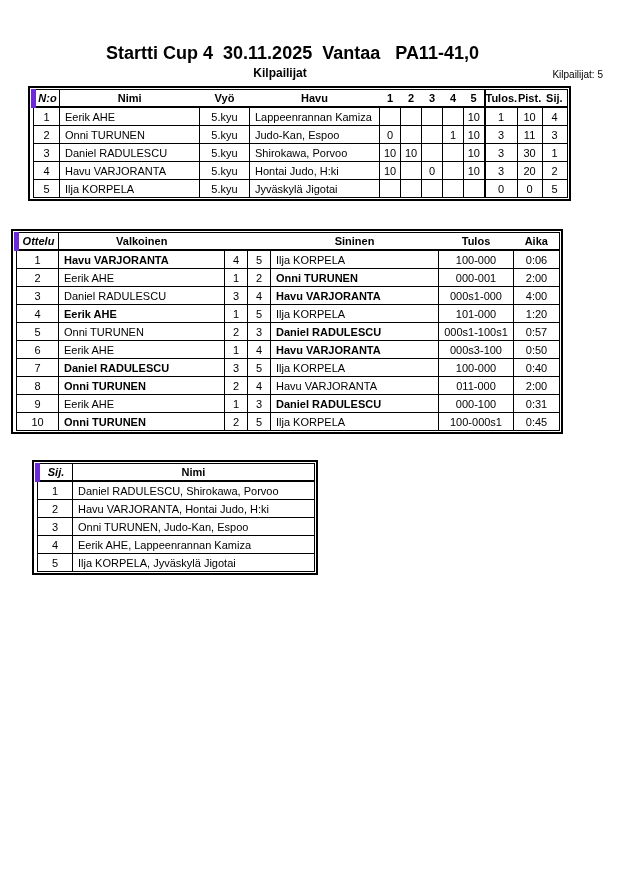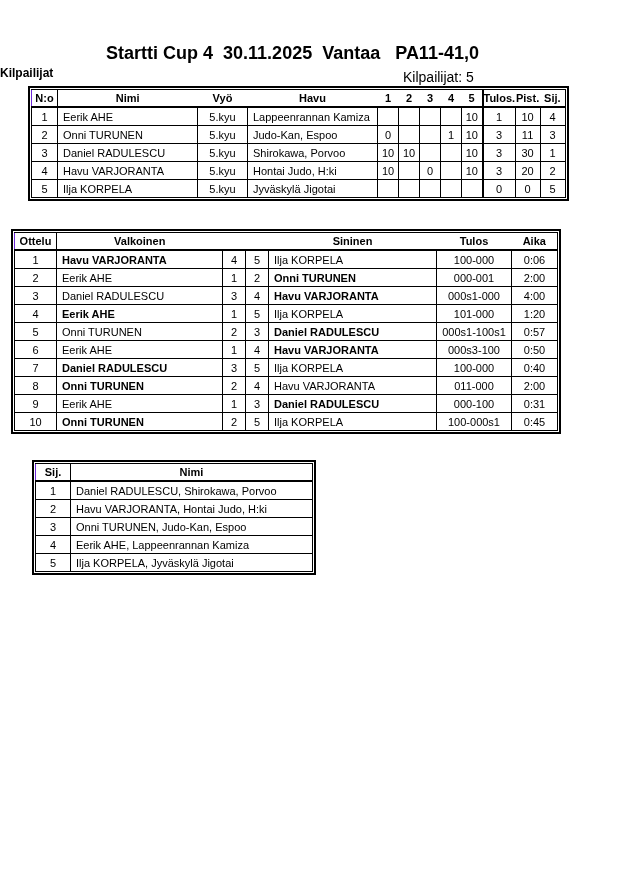--- a/index.html
+++ b/index.html
@@ -1,36 +1,36 @@
 <!DOCTYPE html>
 <html><head>
 <meta charset="utf-8">
 <style>
   html,body{margin:0;padding:0;background:#fff;}
   #page{position:relative;width:630px;height:799px;background:#fff;overflow:hidden;
         font-family:"Liberation Sans",sans-serif;color:#000;padding-left:24px;}
   .abs{position:absolute;}
   .page-title{top:43px;left:0;width:585px;text-align:center;font-size:18px;font-weight:bold;white-space:pre;}
-  .section-title{font-size:12px;font-weight:bold;}
+  .section-title{font-size:12px;font-weight:bold;text-align:center;}
   .sub-kilpailijat{top:66px;left:0;width:560px;}
-  .count-label{top:69px;left:403px;width:200px;text-align:left;font-size:14px;}
+  .count-label{top:69px;left:403px;width:200px;text-align:right;font-size:10px;}
   .ottelut-title{top:213px;left:0;width:604px;}
   .tulokset-title{top:442px;left:0;width:348px;}
 
   .wrap{position:absolute;border:2px solid #000;padding:1px;background:#fff;}
   .t1{left:28px;top:86px;}
   .t2{left:11px;top:229px;}
   .t3{left:32px;top:460px;}
 
   table{border-collapse:collapse;table-layout:fixed;font-size:11px;}
   td{border:1px solid #000;height:17px;padding:0;overflow:hidden;white-space:nowrap;}
   th{border:none;border-top:1px solid #000;border-bottom:2px solid #000;
      font-size:11px;font-weight:bold;height:16px;padding:0;text-align:center;
      overflow:hidden;white-space:nowrap;}
-  th:first-child{border-left:1px solid #6d28d9;border-right:1px solid #000;}
+  th:first-child{border-left:5px solid #6d28d9;border-right:1px solid #000;font-style:italic;}
   th:last-child{border-right:1px solid #000;}
   .bl2{border-left:2px solid #000 !important;}
   .c{text-align:center;}
   .l{text-align:left;padding-left:5px;}
   .bold{font-weight:bold;}
 </style>
 </head>
 <body>
 
 <div id="page">

